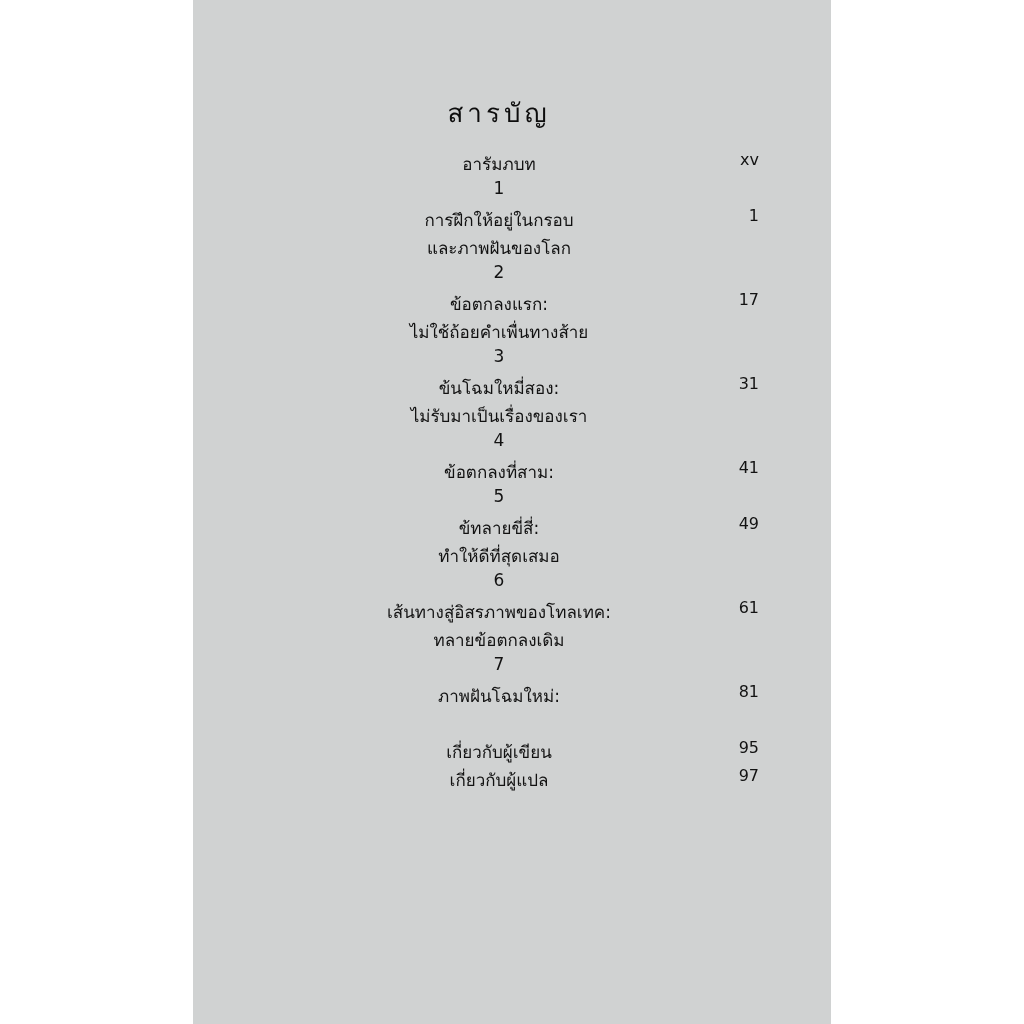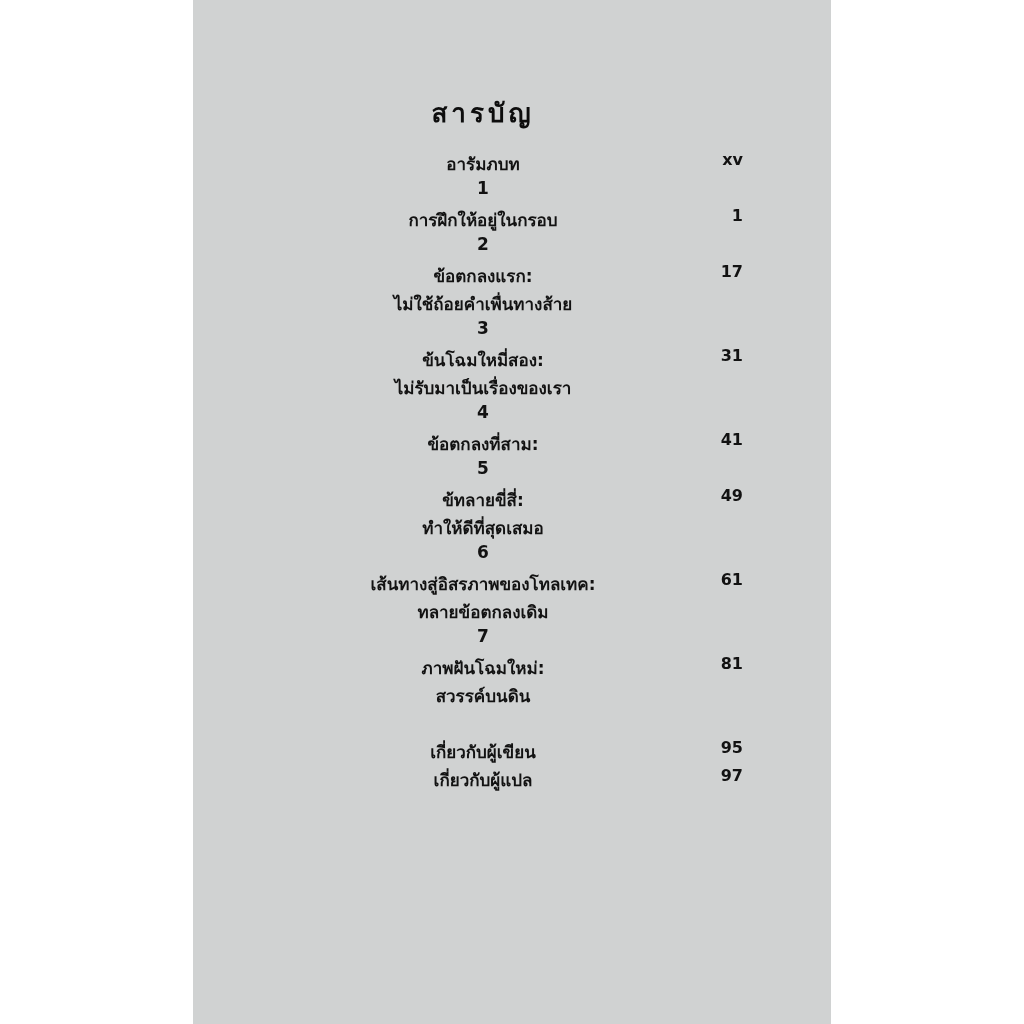--- a/index.html
+++ b/index.html
@@ -21,25 +21,24 @@
   .book-page {
     position: absolute;
     left: 193px;
     top: 0px;
     width: 638px;
     height: 1024px;
     background: #d0d2d2;
   }
   .toc {
     position: absolute;
-    left: 0;
+    left: 16px;
     top: 0;
     width: 638px;
     height: 760px;
-    font-weight: bold;
   }
   .toc-title {
     position: absolute;
     left: 0;
     top: 92px;
     width: 580px;
     text-align: center;
     font-size: 26px;
     letter-spacing: 4px;
     color: #0d0d0d;
@@ -92,20 +91,23 @@
             <div class="label">อารัมภบท</div>
             <div class="page">xv</div>
           </div>
           <div class="row chapnum">
             <div class="label">1</div>
           </div>
           <div class="row">
             <div class="label">การฝึกให้อยู่ในกรอบ</div>
             <div class="page">1</div>
           </div>
+          <div class="row">
+            <div class="label">และภาพฝันของโลก</div>
+          </div>
           <div class="row chapnum">
             <div class="label">2</div>
           </div>
           <div class="row">
             <div class="label">ข้อตกลงแรก:</div>
             <div class="page">17</div>
           </div>
           <div class="row">
             <div class="label">ไม่ใช้ถ้อยคำเพื่นทางส้าย</div>
           </div>
@@ -146,23 +148,20 @@
           <div class="row">
             <div class="label">ทลายข้อตกลงเดิม</div>
           </div>
           <div class="row chapnum">
             <div class="label">7</div>
           </div>
           <div class="row">
             <div class="label">ภาพฝันโฉมใหม่:</div>
             <div class="page">81</div>
           </div>
-          <div class="row">
-            <div class="label">สวรรค์บนดิน</div>
-          </div>
           <div class="row" style="height: 14px;"></div>
           <div class="row" style="height: 14px;"></div>
           <div class="row">
             <div class="label">เกี่ยวกับผู้เขียน</div>
             <div class="page">95</div>
           </div>
           <div class="row">
             <div class="label">เกี่ยวกับผู้แปล</div>
             <div class="page">97</div>
           </div>

